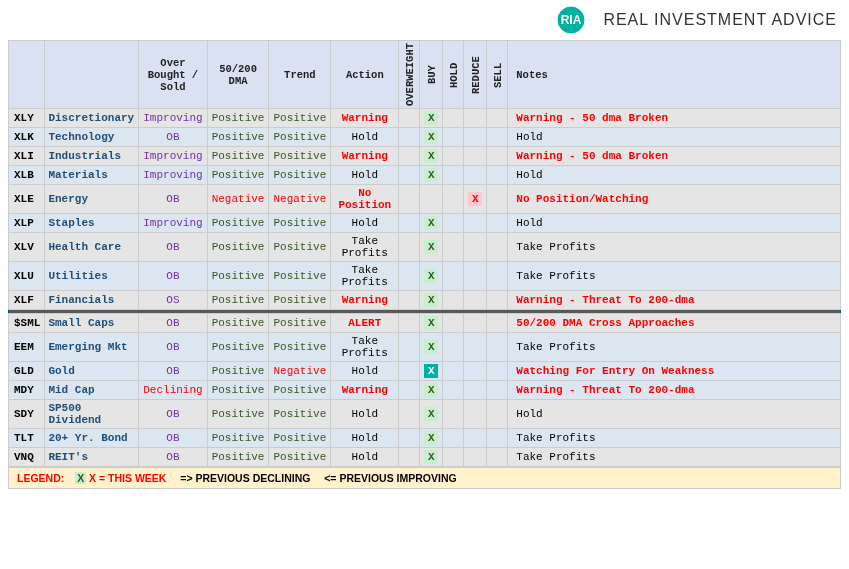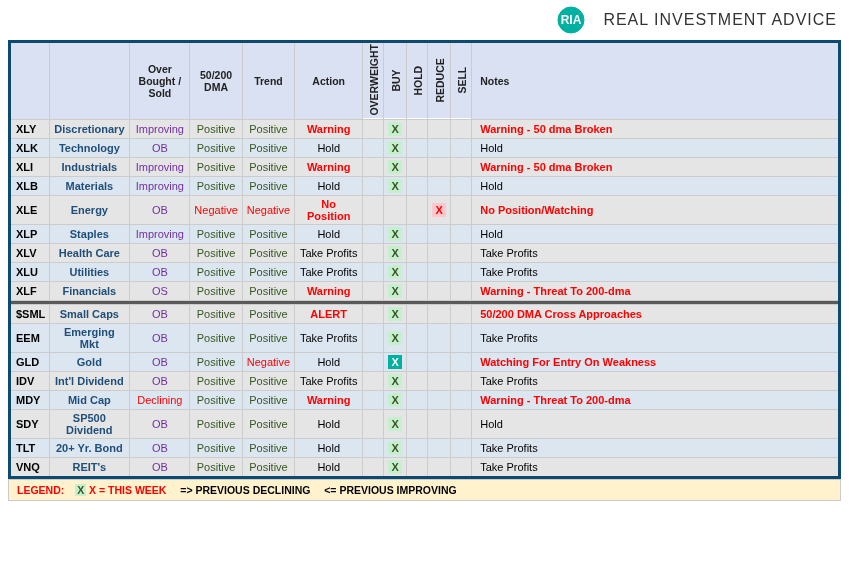--- a/index.html
+++ b/index.html
@@ -31,21 +31,22 @@
       font-weight: normal;
       color: #333;
       letter-spacing: 1px;
     }
     .table-container {
       padding: 0 8px 4px 8px;
     }
     table {
       width: 100%;
       border-collapse: collapse;
-      border: 3px solid #0c4a6e;
+      border: 1px solid #0c4a6e;
+      font-family: Liberation Mono, monospace;
     }
     th, td {
       border: 1px solid #ccc;
       padding: 2px 4px;
       text-align: center;
       vertical-align: middle;
     }
     .header-main th {
       background: #d9e1f2;
       font-weight: bold;
@@ -61,21 +62,21 @@
       background: #d9e1f2;
     }
     td.ticker {
       font-weight: bold;
       text-align: left;
       padding-left: 5px;
       color: #000;
     }
     td.sector {
       font-weight: bold;
-      text-align: center;
+      text-align: left;
       padding-left: 3px;
       color: #1f4e79;
     }
     .row-even { background: #e5e5e5; }
     .row-odd { background: #dce6f1; }
     .color-improving { color: #7030a0; }
     .color-ob { color: #7030a0; }
     .color-positive { color: #375623; }
     .color-negative { color: #ff0000; }
     .color-warning { color: #ff0000; font-weight: bold; }
@@ -333,34 +334,20 @@
       <td class="color-positive">Positive</td>
       <td class="color-negative">Negative</td>
       <td class="color-hold">Hold</td>
       <td></td>
       <td><span class="x-mark-teal">X</span></td>
       <td></td>
       <td></td>
       <td></td>
       <td class="notes-col note-warning">Watching For Entry On Weakness</td>
     </tr>
-        <tr class="row-even">
-      <td class="ticker">IDV</td>
-      <td class="sector">Int'l Dividend</td>
-      <td class="color-ob">OB</td>
-      <td class="color-positive">Positive</td>
-      <td class="color-positive">Positive</td>
-      <td class="color-hold">Take Profits</td>
-      <td></td>
-      <td><span class="x-mark">X</span></td>
-      <td></td>
-      <td></td>
-      <td></td>
-      <td class="notes-col note-normal">Take Profits</td>
-    </tr>
         <tr class="row-odd">
       <td class="ticker">MDY</td>
       <td class="sector">Mid Cap</td>
       <td class="color-declining">Declining</td>
       <td class="color-positive">Positive</td>
       <td class="color-positive">Positive</td>
       <td class="color-warning">Warning</td>
       <td></td>
       <td><span class="x-mark">X</span></td>
       <td></td>

